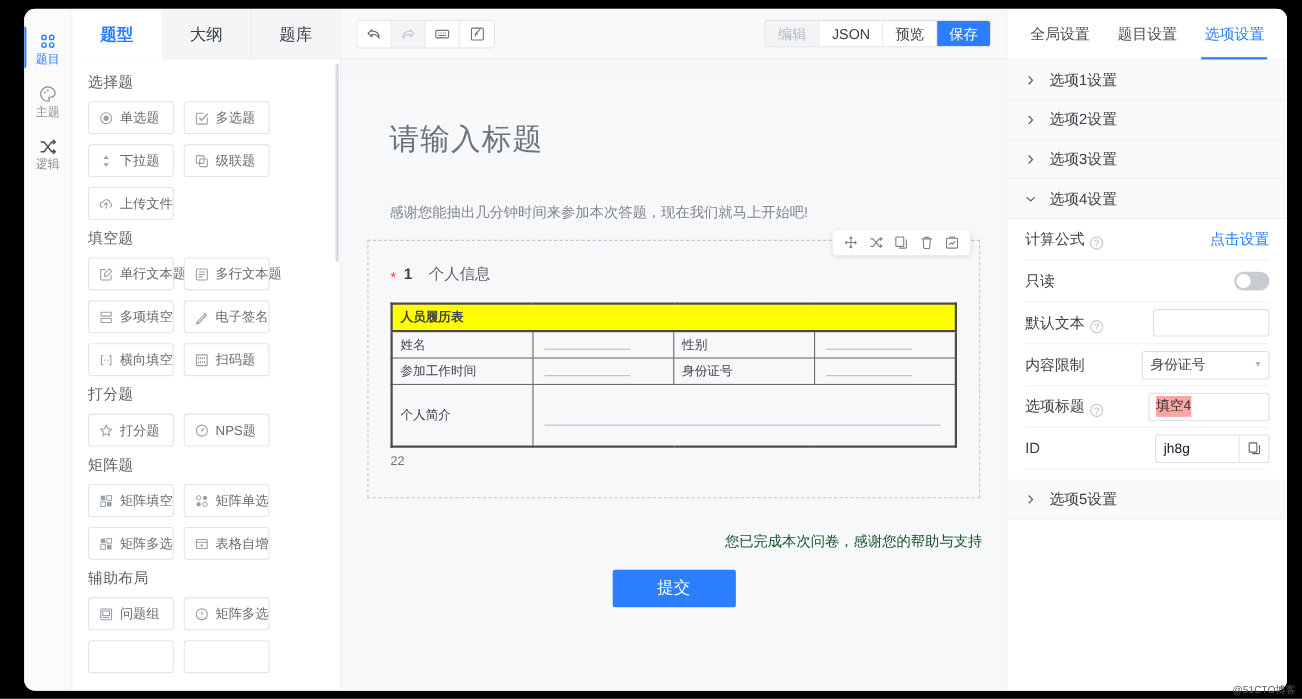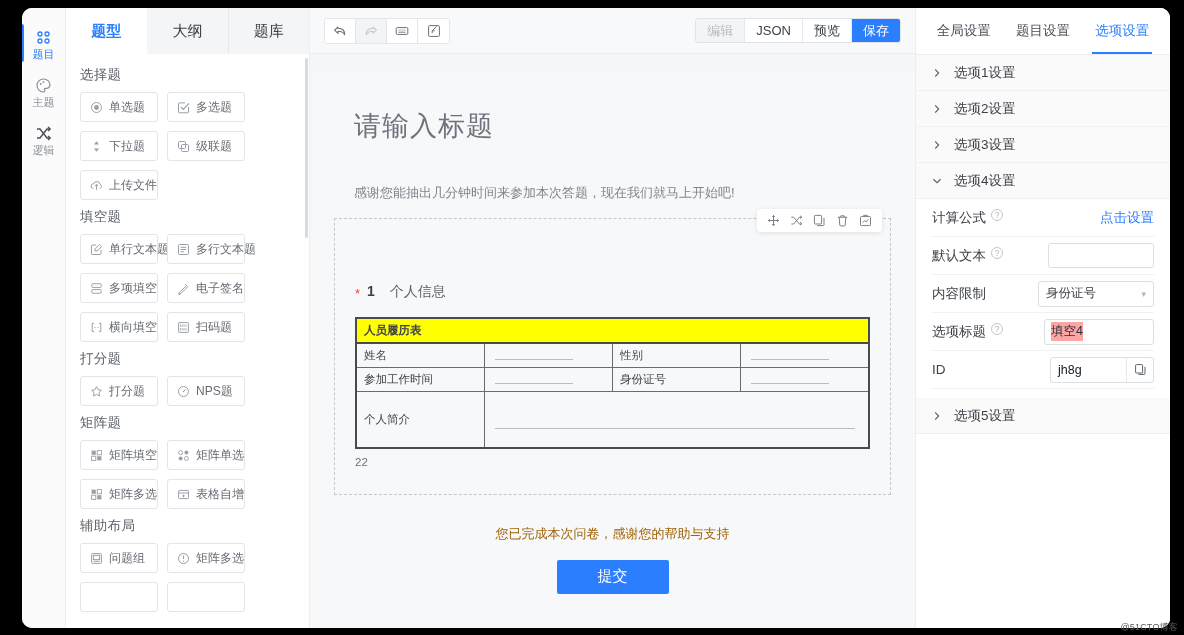--- a/index.html
+++ b/index.html
@@ -163,21 +163,21 @@
     display: flex; align-items: center; gap: 10px;
     padding: 5px 10px;
   }
   .q-actions svg { width: 13px; height: 13px; display: block; cursor: pointer; }
   .q-head {
     display: flex; align-items: baseline; gap: 7px;
     font-size: 14px; color: #4a4f57; margin-bottom: 16px;
   }
   .req { color: #f5423d; font-size: 13px; position: relative; top: 2px; }
   .q-num { font-weight: bold; color: #3b3f46; font-size: 14px; }
-  .q-text { color: #5b6views; color: #5d626a; margin-left: 8px; margin-top: 42px; }
+  .q-text { color: #5b6views; color: #5d626a; margin-left: 8px; }
 
   
   .rtable {
     border-collapse: collapse; width: 100%;
     border: 2px solid #4a4a4a;
     table-layout: fixed; background: #f7f8fa;
   }
   .rtable td {
     border: 1px solid #6b6b6b;
     font-size: 11.5px; color: #3f434a;
@@ -195,21 +195,21 @@
   .fill-line {
     display: block; border-bottom: 1px solid #b9bcc1;
     height: 9px; width: 78px; margin-left: 3px;
   }
   .fill-line-long { width: 100%; max-width: 360px; margin: 10px 0 0 3px; }
   .bio-row td { height: 56px; vertical-align: middle; }
   .after-table {
     font-size: 11.5px; color: #6b7079; margin-top: 7px;
   }
   .done-text {
-    text-align: center; font-size: 13px; color: #a16207;
+    text-align: right; font-size: 13px; color: #14532d;
     margin-top: 30px;
   }
   .submit-btn {
     display: block; margin: 17px auto 0;
     width: 112px; height: 34px;
     background: #2b7fff; color: #fff;
     border: none; border-radius: 2px;
     font-size: 15px; cursor: pointer;
     font-family: inherit;
   }
@@ -249,21 +249,21 @@
   }
   .acc-head .chev svg { width: 10px; height: 10px; display: block; }
   .acc-body { padding: 0 16px; }
   .row {
     display: flex; align-items: center; justify-content: space-between;
     height: 36px; border-bottom: 1px solid #f0f1f3;
     font-size: 13.5px; color: #3b3f46;
   }
   .row.tall { height: 38px; }
   .row:last-child { border-bottom: 1px solid #f0f1f3; }
-  .rlabel { display: flex; align-items: flex-start; gap: 5px; white-space: nowrap; }
+  .rlabel { display: flex; align-items: flex-end; gap: 5px; white-space: nowrap; }
   .qmark {
     width: 12px; height: 12px; border-radius: 50%;
     border: 1px solid #c2c6cc; color: #b0b4bb;
     font-size: 8.5px; line-height: 10px; text-align: center;
     display: inline-block; font-family: "Liberation Sans", sans-serif;
   }
   .link-blue { color: #2b7fff; font-size: 13.5px; cursor: pointer; }
   .toggle {
     width: 32px; height: 17px; border-radius: 9px;
     background: #c8ccd2; position: relative; cursor: pointer; flex: 0 0 32px;
@@ -721,20 +721,24 @@
 
       <div class="acc-body">
         <div class="row tall">
           <span class="rlabel">
             <span>计算公式</span>
             <span class="qmark">?</span>
           </span>
           <span class="link-blue">点击设置</span>
         </div>
         <div class="row tall">
+          <span class="rlabel">只读</span>
+          <span class="toggle"></span>
+        </div>
+        <div class="row tall">
           <span class="rlabel">
             <span>默认文本</span>
             <span class="qmark">?</span>
           </span>
           <input class="inp inp-default" value="" style="">
         </div>
         <div class="row tall">
           <span class="rlabel">内容限制</span>
           <span class="select">
             <span>身份证号</span>

